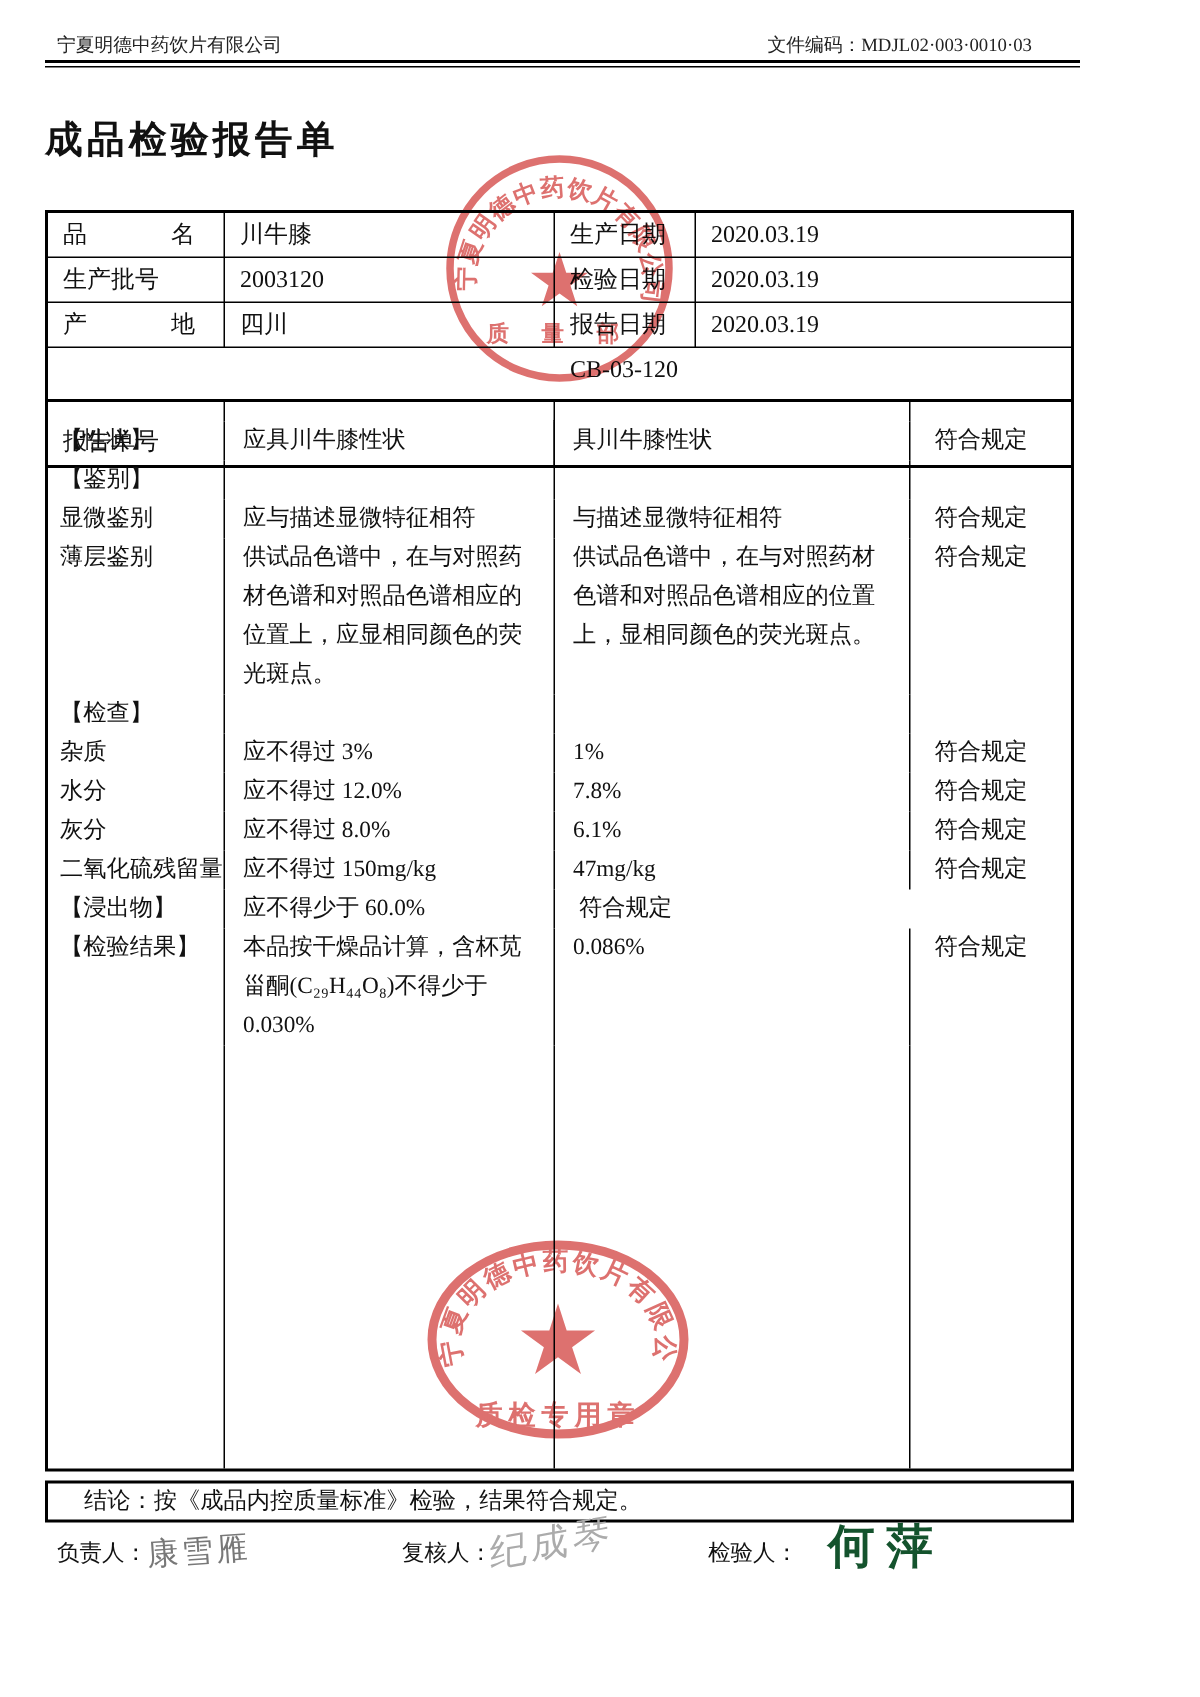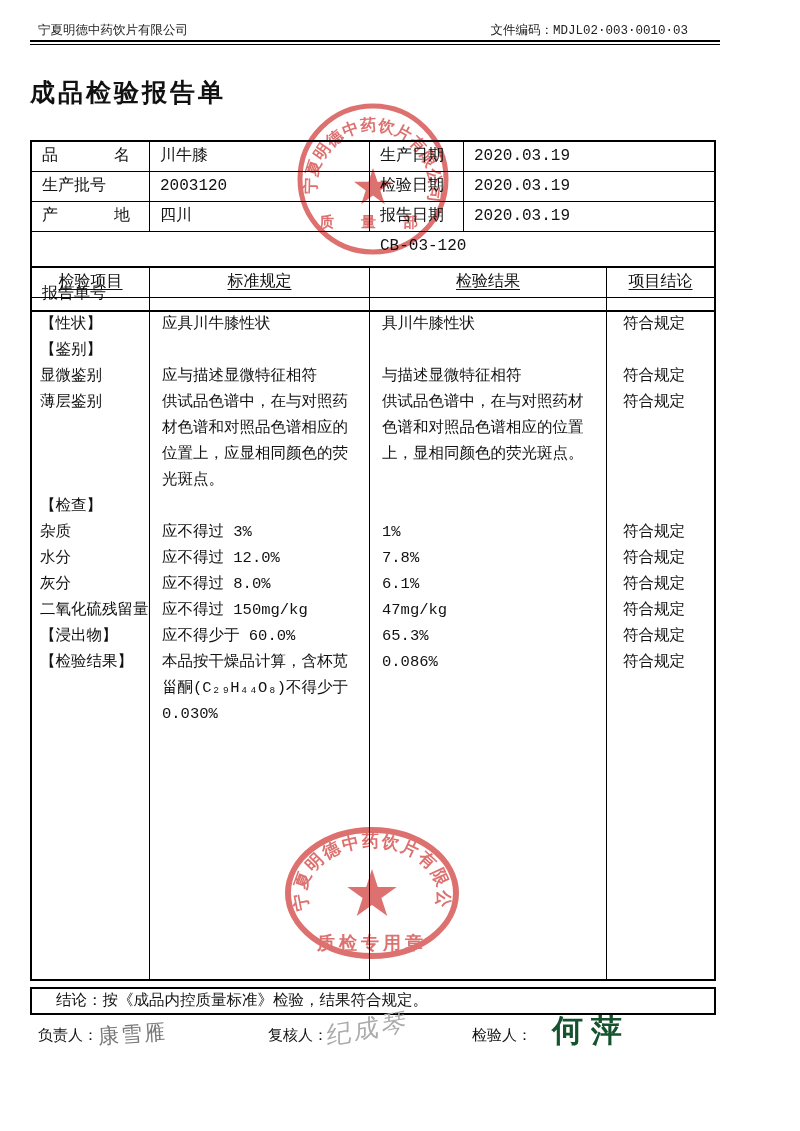--- a/index.html
+++ b/index.html
@@ -1,17 +1,17 @@
 <!DOCTYPE html>
 <html><head>
 <meta charset="utf-8">
 <style>
   html,body{margin:0;padding:0;background:#fff;}
   .page{position:relative;width:720px;height:1131px;background:#ffffff;overflow:hidden;
-        font-family:Liberation Mono, monospace;color:#111;}
+        font-family:Liberation Serif, serif;color:#111;}
 
   
   .hdr-small{position:absolute;top:22px;font-size:12.5px;color:#222;white-space:nowrap;}
   .hdr-left{left:38px;}
   .hdr-right{right:32px;}
   .hdr-rule-a{position:absolute;left:30px;top:40px;width:740px;height:2px;background:#000;}
   .hdr-rule-b{position:absolute;left:30px;top:44px;width:740px;height:1px;background:#000;}
 
   .title{position:absolute;left:30px;top:76px;width:686px;text-align:left;
          font-size:25px;font-weight:bold;letter-spacing:3px;}
@@ -91,26 +91,20 @@
     <div class="info-cell bdr"><span class="spread">产 地</span></div>
     <div class="info-cell bdr">四川</div>
     <div class="info-cell bdr">报告日期</div>
     <div class="info-cell">2020.03.19</div>
 
     <div class="info-cell bdr last-row span2a">报告单号</div>
     <div class="info-cell last-row span2b">CB-03-120</div>
   </div>
 
   <div class="main-table">
-    <div class="mt-row mt-hrow">
-      <div class="mt-hcell w1 bdr"><span>检验项目</span></div>
-      <div class="mt-hcell w2 bdr"><span>标准规定</span></div>
-      <div class="mt-hcell w3 bdr"><span>检验结果</span></div>
-      <div class="mt-hcell w4"><span>项目结论</span></div>
-    </div>
 
     <div class="mt-row spacer">
       <div class="mt-cell cell-item bdr"></div>
       <div class="mt-cell cell-std bdr"></div>
       <div class="mt-cell cell-res bdr"></div>
       <div class="mt-cell cell-con"></div>
     </div>
 
     <div class="mt-row">
       <div class="mt-cell cell-item bdr">【性状】</div>
@@ -162,21 +156,20 @@
     </div>
     <div class="mt-row">
       <div class="mt-cell cell-item bdr">二氧化硫残留量</div>
       <div class="mt-cell cell-std bdr">应不得过 150mg/kg</div>
       <div class="mt-cell cell-res bdr">47mg/kg</div>
       <div class="mt-cell cell-con">符合规定</div>
     </div>
     <div class="mt-row">
       <div class="mt-cell cell-item bdr">【浸出物】</div>
       <div class="mt-cell cell-std bdr">应不得少于 60.0%</div>
-      <div class="mt-cell cell-res bdr">65.3%</div>
       <div class="mt-cell cell-con">符合规定</div>
     </div>
     <div class="mt-row">
       <div class="mt-cell cell-item bdr">【检验结果】</div>
       <div class="mt-cell cell-std bdr">本品按干燥品计算，含杯苋甾酮(C₂₉H₄₄O₈)不得少于 0.030%</div>
       <div class="mt-cell cell-res bdr">0.086%</div>
       <div class="mt-cell cell-con">符合规定</div>
     </div>
 
     <div class="mt-row filler">

